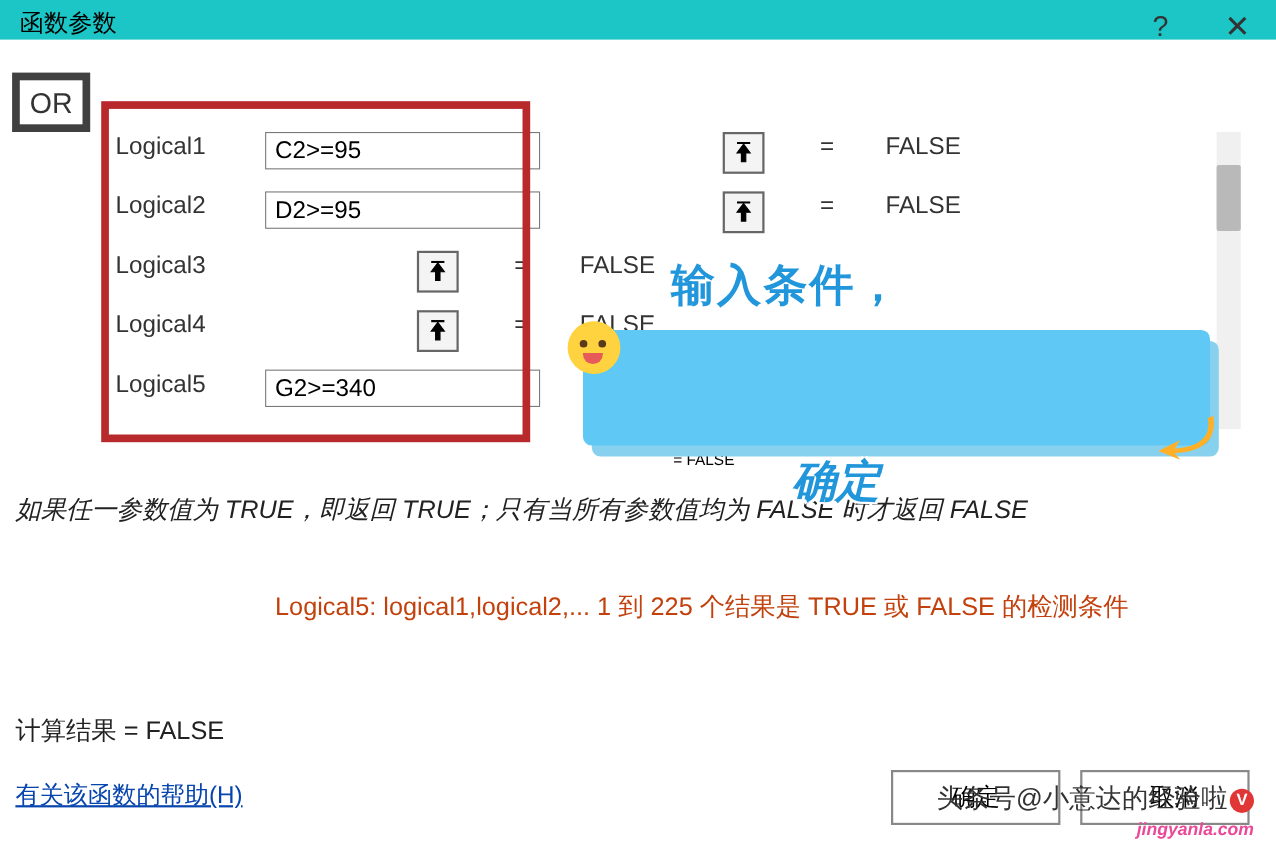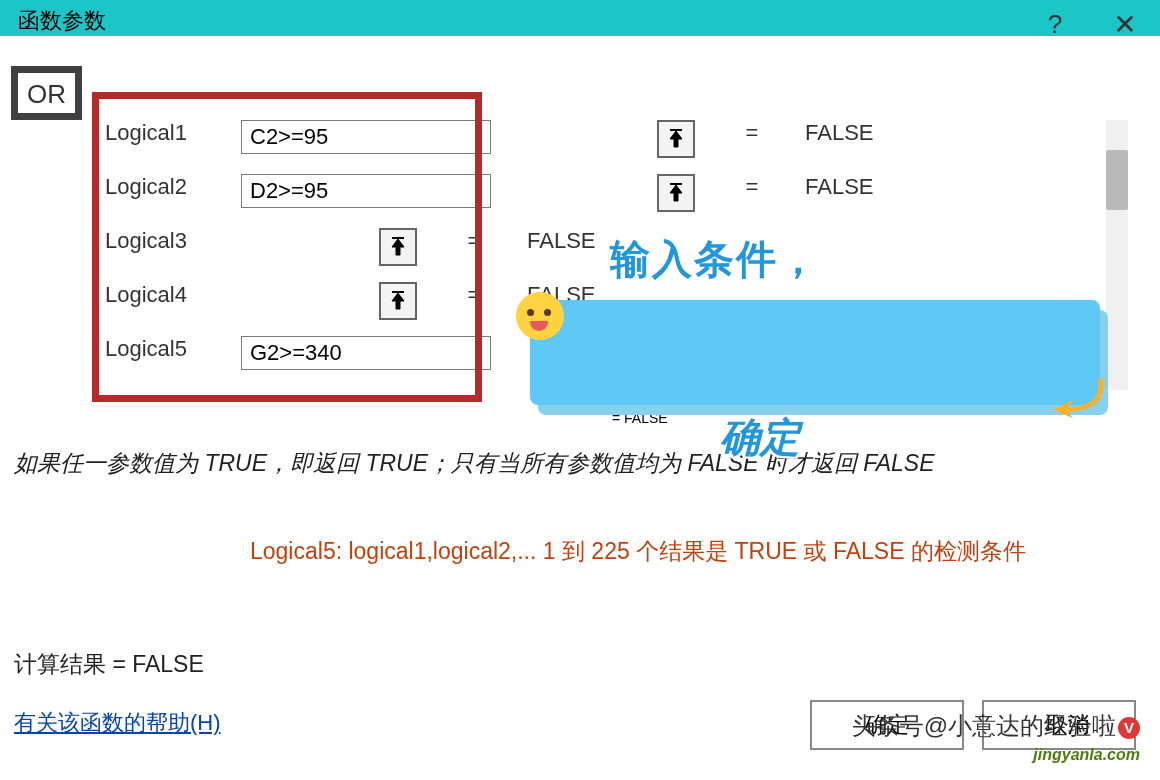--- a/index.html
+++ b/index.html
@@ -34,21 +34,21 @@
   .callout1 { position:absolute; left:610px; top:232px; font-size:40px; font-weight:900; color:#2196db; letter-spacing:2px; z-index:5; text-shadow:2px 2px 0 #fff, -2px -2px 0 #fff, 2px -2px 0 #fff, -2px 2px 0 #fff; }
   .callout-box { position:absolute; left:530px; top:300px; width:570px; height:105px; background:#5fc8f4; border-radius:8px; z-index:5; box-shadow:8px 10px 0 #88d1ee; }
   .callout-arrow { position:absolute; right:-8px; bottom:-15px; }
   .emoji { position:absolute; left:516px; top:292px; width:48px; height:48px; background:#ffd23f; border-radius:50%; z-index:6; }
   .emoji::before { content:""; position:absolute; left:11px; top:17px; width:7px; height:7px; background:#5a3a1a; border-radius:50%; }
   .emoji::after { content:""; position:absolute; left:28px; top:17px; width:7px; height:7px; background:#5a3a1a; border-radius:50%; }
   .emoji .tongue { position:absolute; left:14px; top:29px; width:18px; height:10px; background:#e65a5a; border-radius:0 0 12px 12px; }
   .callout2 { position:absolute; left:720px; top:410px; font-size:40px; font-weight:900; font-style:italic; color:#2196db; z-index:6; text-shadow:2px 2px 0 #fff, -2px -2px 0 #fff, 2px -2px 0 #fff, -2px 2px 0 #fff; }
   .watermark { position:absolute; right:20px; bottom:38px; font-size:24px; color:#333; z-index:7; }
   .wm-v { display:inline-block; width:22px; height:22px; background:#e03636; color:#fff; border-radius:50%; font-size:15px; text-align:center; line-height:22px; font-weight:bold; margin-left:2px; vertical-align:middle; }
-  .wm-site { position:absolute; right:20px; bottom:16px; font-size:16px; color:#4d7c0f; font-weight:bold; font-style:italic; z-index:7;text-align:center; }
+  .wm-site { position:absolute; right:20px; bottom:16px; font-size:16px; color:#ec4899; font-weight:bold; font-style:italic; z-index:7;text-align:center; }
 </style>
 </head>
 <body>
 
 <div class="titlebar">
   <span class="title-text">函数参数</span>
   <div class="title-controls">
     <div class="title-btn">
         <span>?</span>
       </div>

